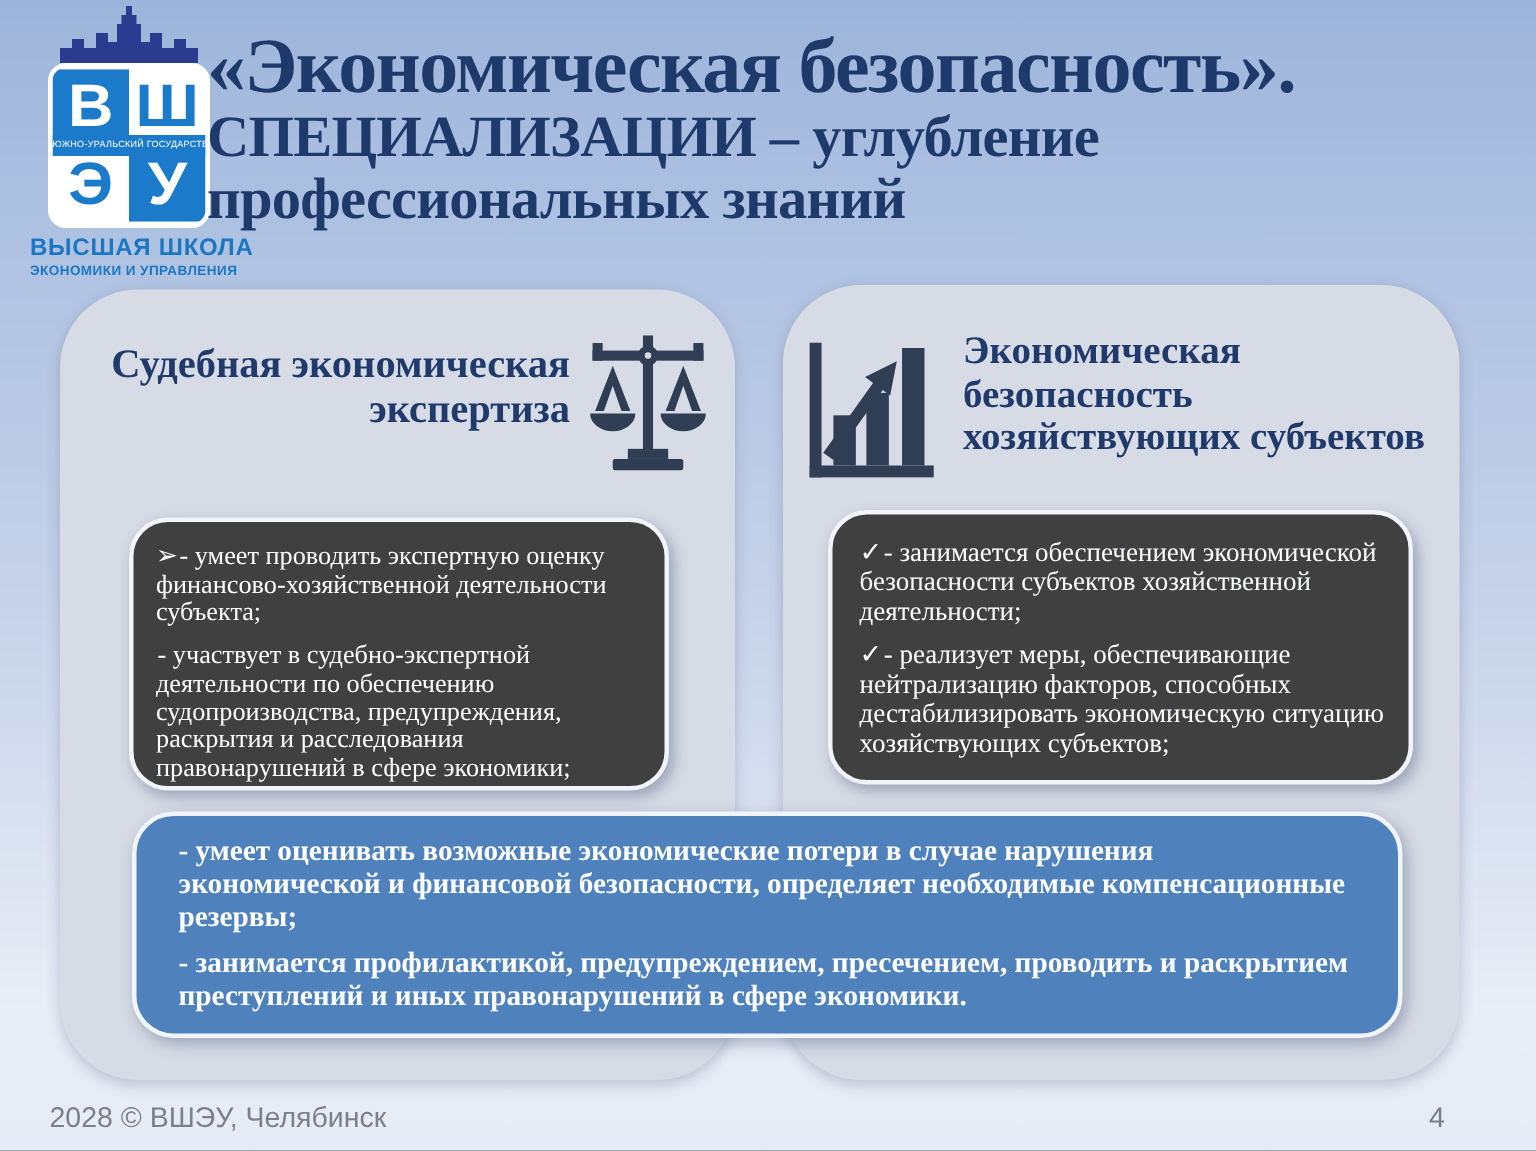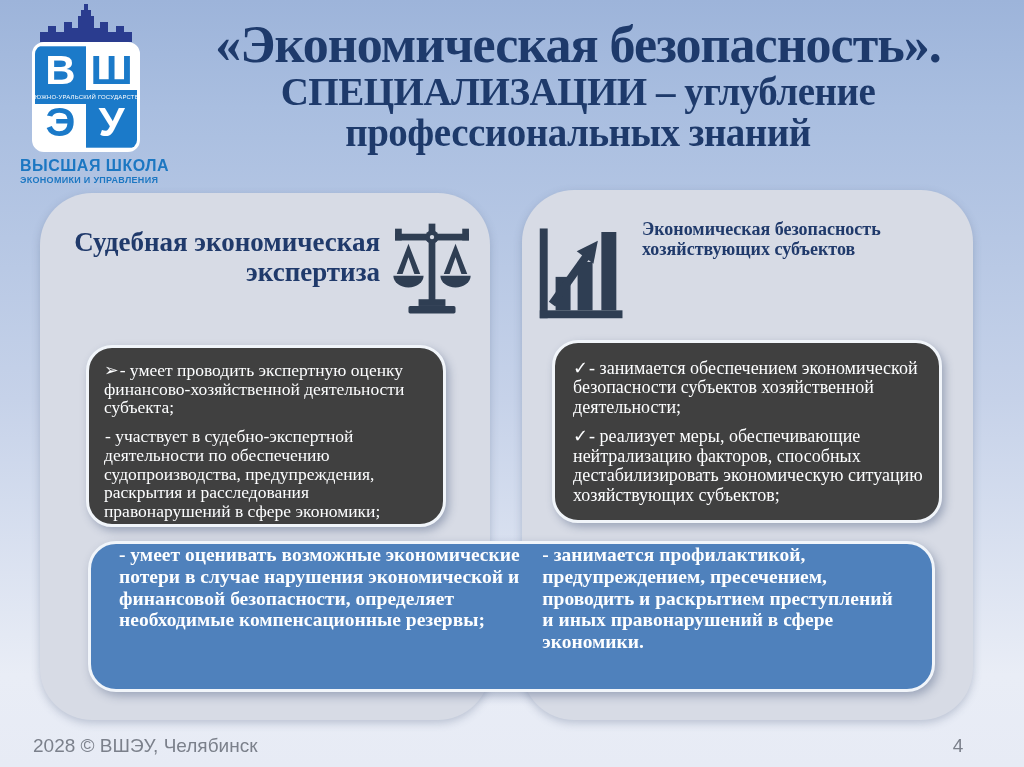--- a/index.html
+++ b/index.html
@@ -23,54 +23,54 @@
   .logo-band {
     position:absolute; left:0; right:0; top:calc(50% - 7px); height:14px; background:#1B7AC9;
     color:#fff; font-family:"Liberation Sans", sans-serif; font-size:6px; line-height:14px;
     white-space:nowrap; overflow:hidden; text-align:center; letter-spacing:0.2px;
   }
   .logo-line1 { margin-top:5px; color:#1C77C2; font-family:"Liberation Sans", sans-serif;
     font-weight:bold; font-size:16px; letter-spacing:0.5px; white-space:nowrap; }
   .logo-line2 { color:#1C77C2; font-family:"Liberation Sans", sans-serif;
     font-weight:bold; font-size:9px; letter-spacing:0.3px; white-space:nowrap; }
   
-  .title { position:absolute; left:138px; top:18px; width:880px; text-align:center;
+  .title { position:absolute; left:138px; top:18px; width:880px; text-align:left;
     color:#1E3A6B; font-weight:bold; }
   .title-l1 { font-size:52px; line-height:1.04; letter-spacing:-1px; }
   .title-l2 { font-size:39px; line-height:1.05; letter-spacing:-0.5px; }
   .title-l3 { font-size:39px; line-height:1.05; letter-spacing:-0.5px; }
   
   .panel { position:absolute; background:#D7DBE5; border-radius:52px;
     box-shadow:0 3px 9px rgba(80,95,130,0.30); }
   .panel-left  { left:40px;  top:193px; width:450px; height:527px; }
   .panel-right { left:522px; top:190px; width:451px; height:530px; }
   .head-row { position:absolute; display:flex; align-items:flex-start;justify-content:center; }
   .head-row-left  { left:18px; top:28px; width:416px; }
   .head-row-right { left:16px; top:30px; width:424px; }
   .head-text { flex:1; font-weight:bold; color:#203A6B; }
   .head-text-left  { text-align:right; font-size:27px; line-height:1.12; padding-top:6px; }
-  .head-text-right { text-align:left;  font-size:18px; line-height:1.1;  padding-left:16px; }
+  .head-text-right { text-align:left;  font-size:26px; line-height:1.1;  padding-left:16px; }
   .icon-scales { width:84px; height:96px; margin-left:10px; flex:0 0 auto; }
   .icon-chart  { width:88px; height:100px; margin-top:6px; flex:0 0 auto; }
   
   .bluebox { position:absolute; box-sizing:border-box; background:#404040;
     border:3px solid #F1F5FA; border-radius:26px;
     box-shadow:3px 4px 9px rgba(45,65,105,0.35); color:#FDFEFF; }
   .bluebox p { margin:0 0 10px 0; }
   .bluebox-left  { left:46px; top:152px; width:360px; height:182px;
     padding:13px 8px 0 15px; font-size:17.5px; line-height:1.07; }
   .bluebox-right { left:30px; top:150px; width:390px; height:183px;
     padding:16px 10px 0 18px; font-size:18px; line-height:1.08; }
   .marker { margin-right:1px; }
   
   .bottombox { position:absolute; left:88px; top:541px; width:847px; height:151px;
     box-sizing:border-box; z-index:5; background:#4F81BC;
     border:3px solid #F1F5FA; border-radius:28px;
     box-shadow:3px 4px 10px rgba(45,65,105,0.35);
-    display:flex; flex-direction:row; justify-content:center;
+    display:flex; flex-direction:column; justify-content:center;
     padding:0 24px 0 28px; color:#FDFEFF; font-weight:bold;
     font-size:19.5px; line-height:1.12; }
   .bottombox p { margin:0 0 9px 0; }
   .bottombox p:last-child { margin-bottom:0; }
   
   .footer-credit { position:absolute; left:33px; top:735px;
     font-family:"Liberation Sans", sans-serif; font-size:19px; color:#7B808B; }
   .page-number { position:absolute; left:948px; top:735px; width:20px; text-align:center;
     font-family:"Liberation Sans", sans-serif; font-size:19px; color:#7B808B; }
 </style>

